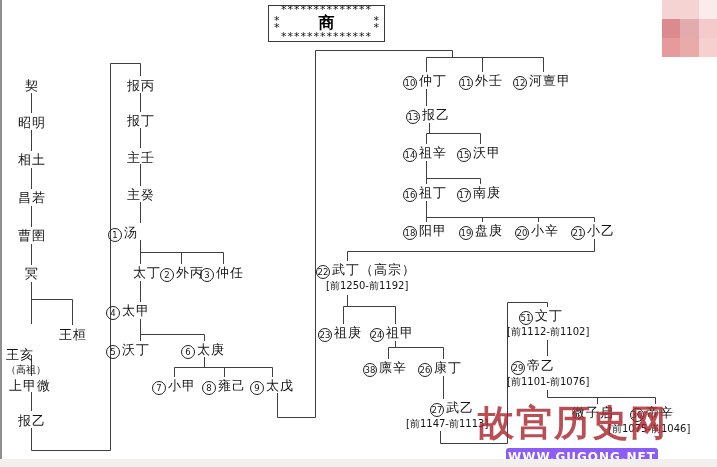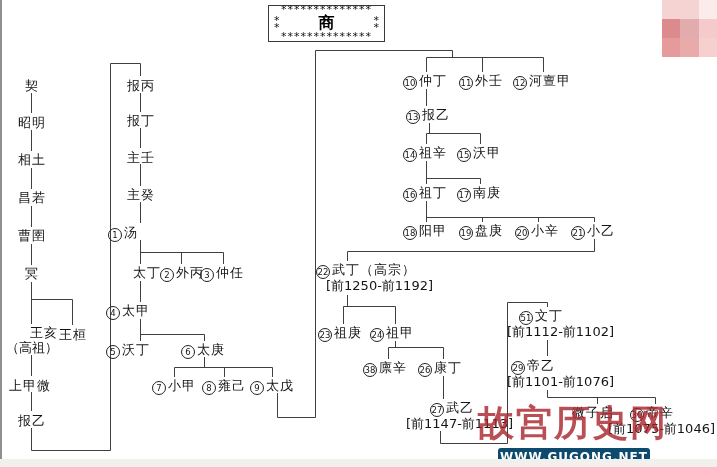--- a/index.html
+++ b/index.html
@@ -2,22 +2,22 @@
 <html><head>
 <meta charset="utf-8">
 <style>
   html,body{margin:0;padding:0;background:#fff;}
   #stage{position:relative;width:717px;height:467px;background:#ffffff;overflow:hidden;
          font-family:"DejaVu Sans","Liberation Sans",sans-serif;color:#141414;}
   .wires{position:absolute;left:0;top:0;}
   .node{position:absolute;white-space:nowrap;font-size:13px;letter-spacing:1px;line-height:16px;color:#141414;}
   .cn{display:inline-block;width:14px;height:14px;box-sizing:border-box;border:1px solid #222;border-radius:50%;
       font-size:8.5px;line-height:12px;text-align:center;letter-spacing:0;margin-right:2px;vertical-align:-1px;}
-  .dates{font-size:13px;letter-spacing:0;line-height:14px;}
-  .ctr{text-align:right;}
+  .dates{font-size:10px;letter-spacing:0;line-height:14px;}
+  .ctr{text-align:left;margin-top:22px;}
   
   .titlebox{position:absolute;left:268px;top:5px;width:115px;height:35px;border:1px solid #3a3a3a;
             background:#fff;display:flex;flex-direction:column;justify-content:space-between;}
   .stars{font-size:11px;line-height:8px;text-align:center;letter-spacing:1px;color:#111;}
   .titlemid{display:flex;justify-content:space-between;align-items:center;padding:0 5px;height:17px;}
   .starside{font-size:11px;line-height:7px;white-space:pre;color:#111;}
   .t-name{font-size:16px;font-weight:bold;color:#000;}
   
   .wm{position:absolute;left:476px;top:396px;width:242px;height:76px;}
   .wm-big{position:absolute;left:2px;top:3px;font-size:36px;font-weight:bold;letter-spacing:2px;white-space:nowrap;
@@ -187,21 +187,21 @@
     <div class="dates">[前1101-前1076]</div>
   </div>
   <div class="node" style="left:572px;top:405px">微子启</div>
   <div class="node" style="left:608px;top:405px">
     <div style="margin-left:22px"><span class="cn">30</span><span>帝辛</span></div>
     <div class="dates">[前1075-前1046]</div>
   </div>
 
   <div class="wm">
     <div class="wm-big" style="color: rgb(168, 35, 42);">故宫历史网</div>
-    <div class="wm-banner" style="background: #0c4a6e;">
+    <div class="wm-banner" style="background: #8b5cf6; margin-left: 8px;">
       <span class="wm-url">WWW.GUGONG.NET</span>
     </div>
   </div>
 
   <div class="pg">
     <div style="background: rgb(245, 211, 211);"></div>
     <div style="background: rgb(245, 211, 211);"></div>
     <div style="background: rgb(251, 235, 235);"></div>
     <div style="background: rgb(221, 138, 142);"></div>
     <div style="background: rgb(226, 171, 173);"></div>

